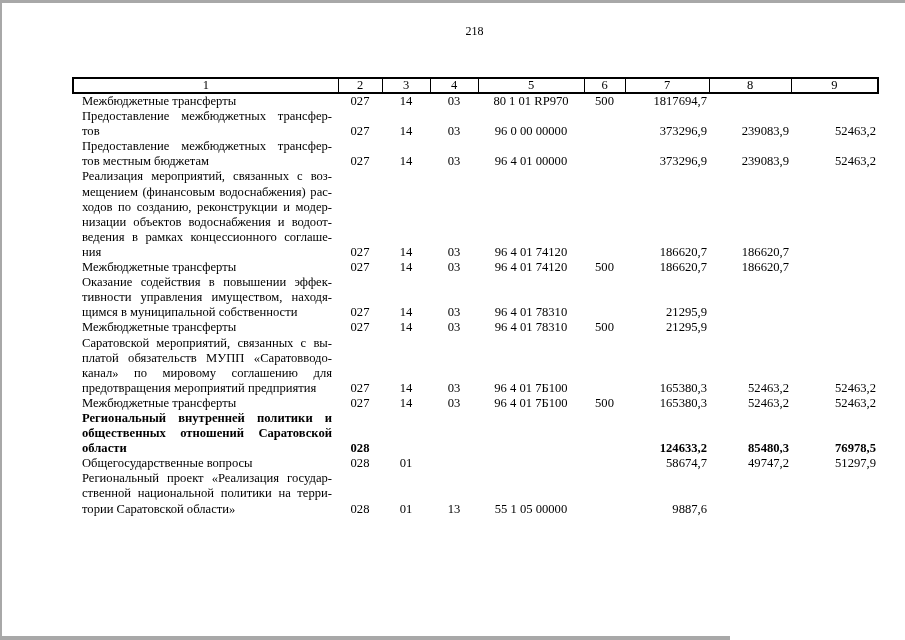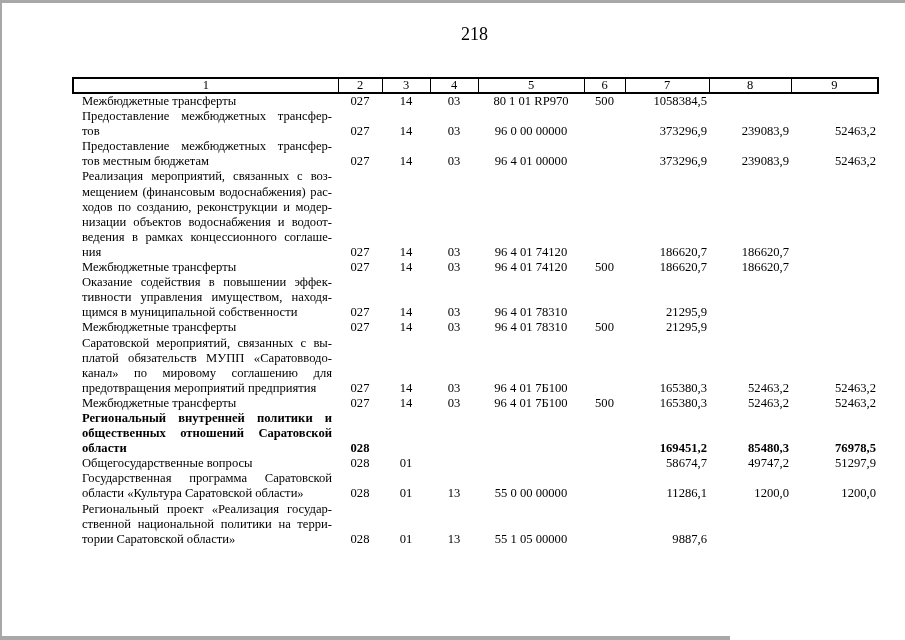--- a/index.html
+++ b/index.html
@@ -11,21 +11,21 @@
     font-family:"Liberation Serif", serif;
     color:#000;
   }
   .edge { position:absolute; background:#a8a8a8; }
   .edge-top    { top:0; left:0; width:905px; height:3px; }
   .edge-left   { top:0; left:0; width:2px; height:640px; }
   .edge-bottom { bottom:0; left:0; width:730px; height:4px; }
 
   .page-number {
     position:absolute; top:24px; left:72px; width:805px;
-    text-align:center; font-size:18px;
+    text-align:center; font-size:12px;
   }
 
   table.budget {
     position:absolute; left:72px; top:77px; width:805px;
     table-layout:fixed; border-collapse:collapse;
     font-size:12.6px; line-height:15.1px;
   }
   thead th {
     border:1px solid #000;
     border-top:2px solid #000;
@@ -86,21 +86,21 @@
   <tbody>
       <tr>
         <td class="c1">
           <div class="ll">Межбюджетные трансферты</div>
         </td>
         <td class="center">027</td>
         <td class="center">14</td>
         <td class="center">03</td>
         <td class="center">80 1 01 RP970</td>
         <td class="center">500</td>
-        <td class="right">1058384,5</td>
+        <td class="right">1817694,7</td>
         <td class="right"></td>
         <td class="right"></td>
       </tr>
       <tr>
         <td class="c1">
           <div class="jl">Предоставление межбюджетных трансфер-</div>
           <div class="ll">тов</div>
         </td>
         <td class="center">027</td>
         <td class="center">14</td>
@@ -217,50 +217,36 @@
         <td class="c1">
           <div class="jl">Региональный внутренней политики и</div>
           <div class="jl">общественных отношений Саратовской</div>
           <div class="ll">области</div>
         </td>
         <td class="center">028</td>
         <td class="center"></td>
         <td class="center"></td>
         <td class="center"></td>
         <td class="center"></td>
-        <td class="right">169451,2</td>
+        <td class="right">124633,2</td>
         <td class="right">85480,3</td>
         <td class="right">76978,5</td>
       </tr>
       <tr>
         <td class="c1">
           <div class="ll">Общегосударственные вопросы</div>
         </td>
         <td class="center">028</td>
         <td class="center">01</td>
         <td class="center"></td>
         <td class="center"></td>
         <td class="center"></td>
         <td class="right">58674,7</td>
         <td class="right">49747,2</td>
         <td class="right">51297,9</td>
-      </tr>
-      <tr>
-        <td class="c1">
-          <div class="jl">Государственная программа Саратовской</div>
-          <div class="ll">области «Культура Саратовской области»</div>
-        </td>
-        <td class="center">028</td>
-        <td class="center">01</td>
-        <td class="center">13</td>
-        <td class="center">55 0 00 00000</td>
-        <td class="center"></td>
-        <td class="right">11286,1</td>
-        <td class="right">1200,0</td>
-        <td class="right">1200,0</td>
       </tr>
       <tr>
         <td class="c1">
           <div class="jl">Региональный проект «Реализация государ-</div>
           <div class="jl">ственной национальной политики на терри-</div>
           <div class="ll">тории Саратовской области»</div>
         </td>
         <td class="center">028</td>
         <td class="center">01</td>
         <td class="center">13</td>

